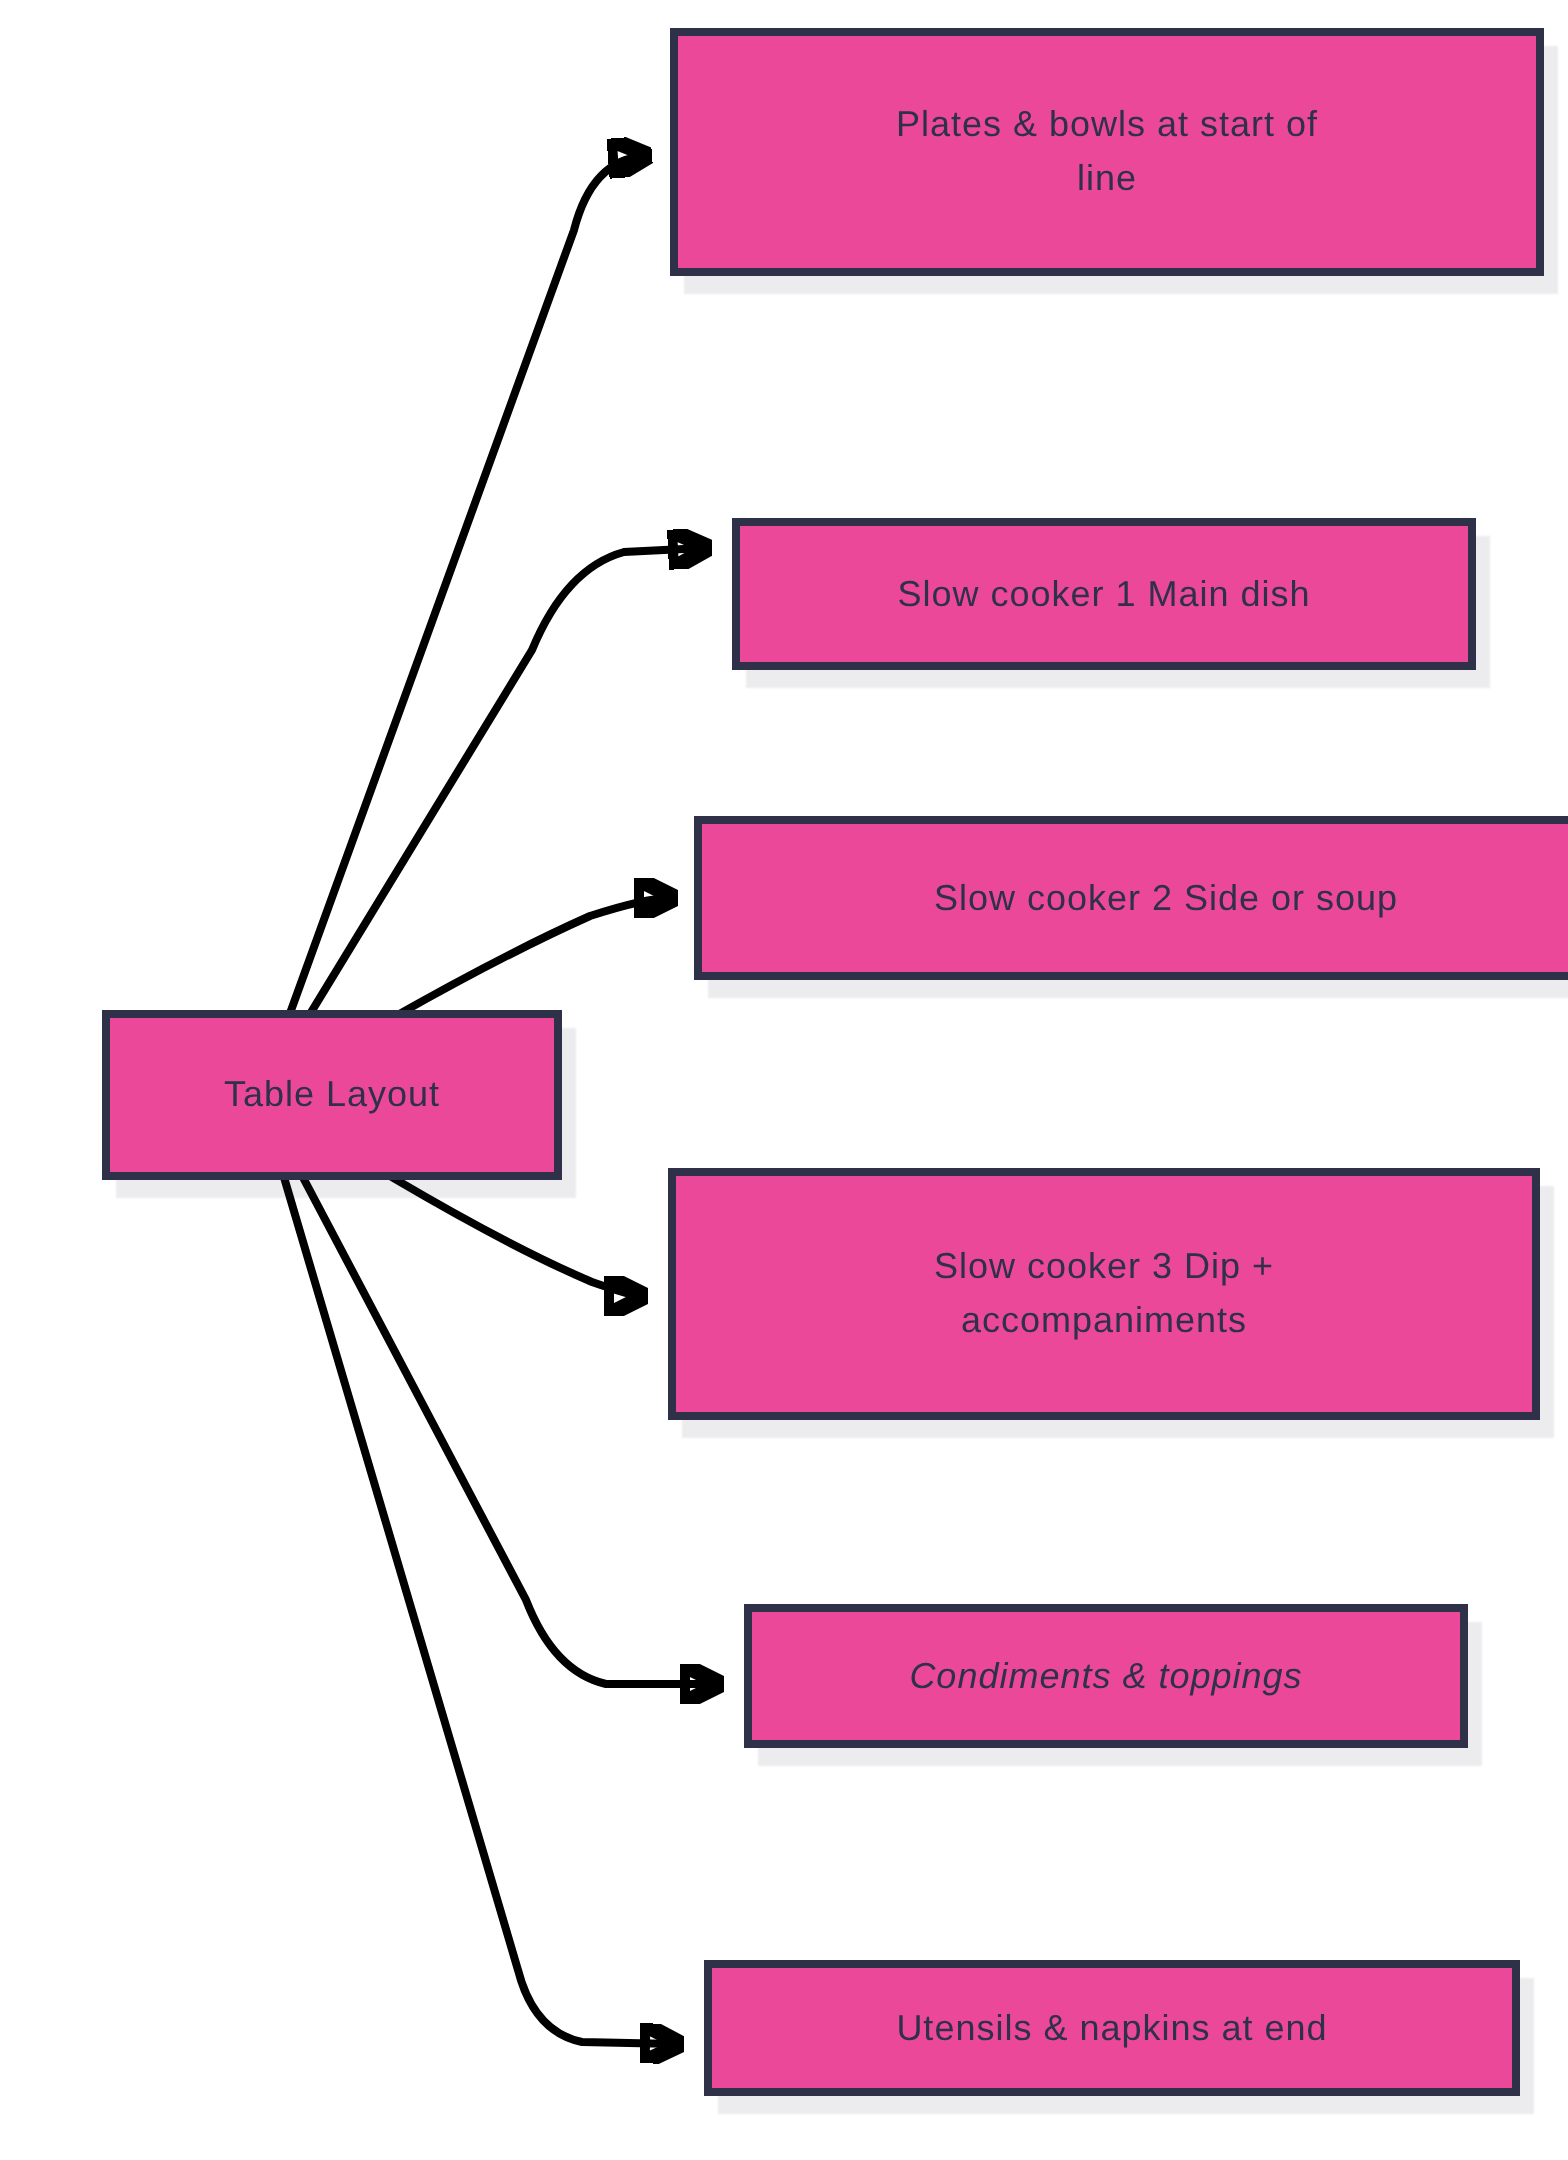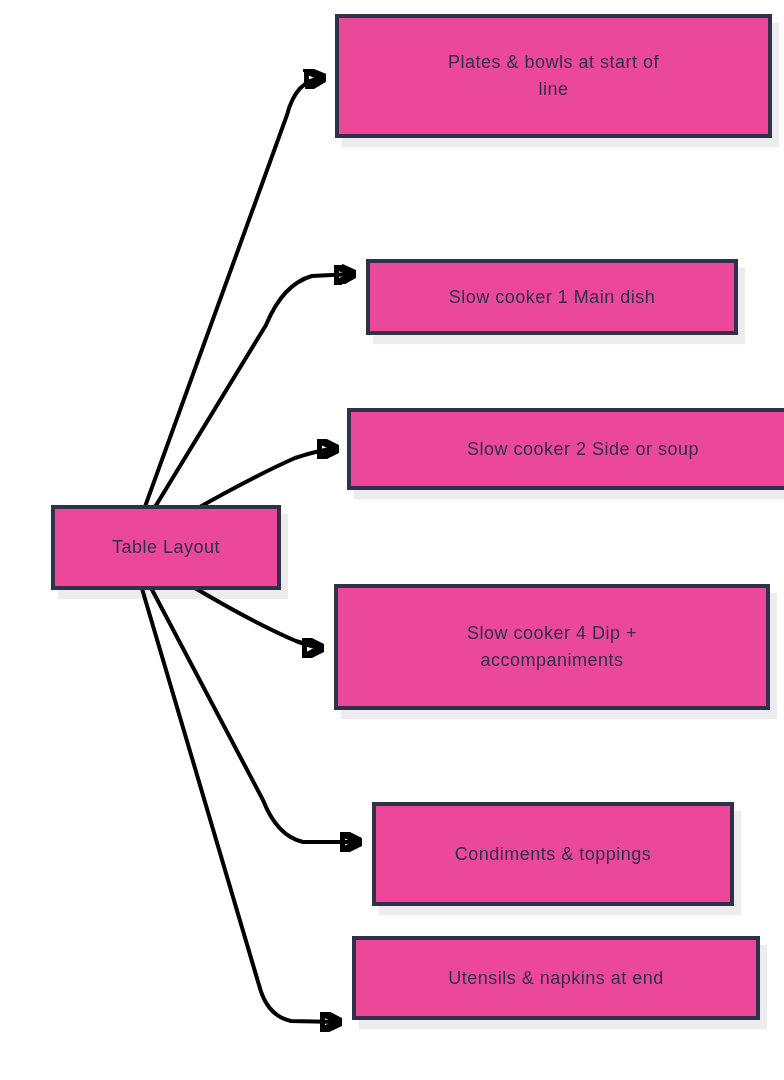--- a/index.html
+++ b/index.html
@@ -41,22 +41,22 @@
     font-size: 18px;
     letter-spacing: 0.5px;
     line-height: 1.5;
     white-space: pre-line;
   }
   .root-node  { left: 13px;  top: 505px; width: 230px; height: 85px; margin-left: 38px;  }
   .child-0    { left: 335px; top: 14px;  width: 437px; height: 124px; }
   .child-1    { left: 366px; top: 234px; width: 372px; height: 76px; margin-top: 25px;  }
   .child-2    { left: 347px; top: 408px; width: 472px; height: 82px;  }
   .child-3    { left: 334px; top: 584px; width: 436px; height: 126px; }
-  .child-4    { left: 372px; top: 802px; width: 362px; height: 104px;  }
-  .child-5    { left: 352px; top: 936px; width: 408px; height: 84px; text-align: right;  }
+  .child-4    { left: 372px; top: 802px; width: 362px; height: 72px; font-style: italic;  }
+  .child-5    { left: 352px; top: 980px; width: 408px; height: 68px; text-align: right;  }
 </style>
 </head>
 <body>
 
 <div class="canvas">
 
   <svg class="edges" width="784" height="1080" viewBox="0 0 784 1080">
     <defs>
       <marker id="arrowhead" viewBox="0 0 10 10" refX="8.5" refY="5" markerWidth="5.5" markerHeight="5" orient="auto-start-reverse">
         <path d="M0,0 L10,5 L0,10 z" fill="#000000" stroke="none"></path>
@@ -72,20 +72,20 @@
 
   <div class="node root-node">Table Layout</div>
 
   <div class="node child-0">Plates &amp; bowls at start of
 line</div>
 
   <div class="node child-1">Slow cooker 1 Main dish</div>
 
   <div class="node child-2">Slow cooker 2 Side or soup</div>
 
-  <div class="node child-3">Slow cooker 4 Dip +
+  <div class="node child-3">Slow cooker 3 Dip +
 accompaniments</div>
 
   <div class="node child-4">Condiments &amp; toppings</div>
 
   <div class="node child-5">Utensils &amp; napkins at end</div>
 
 </div>
 
 </body></html>

